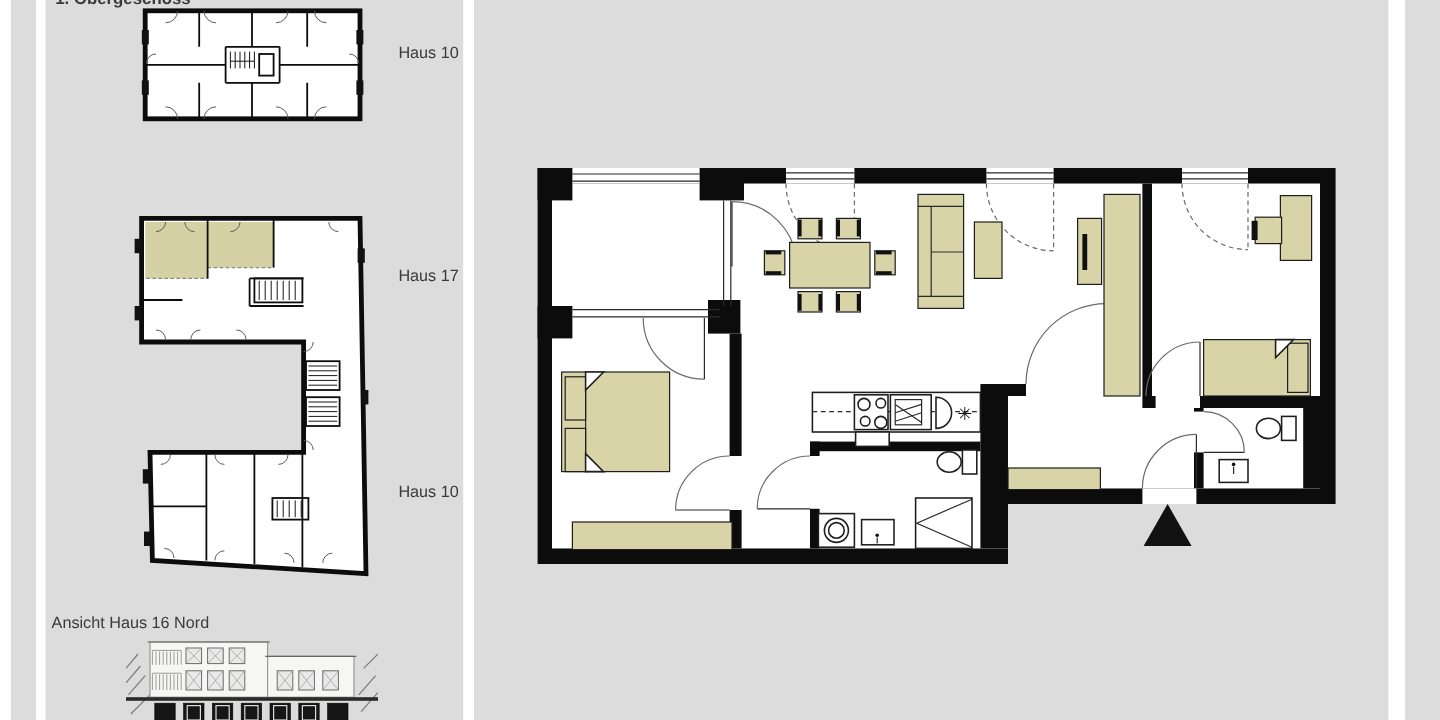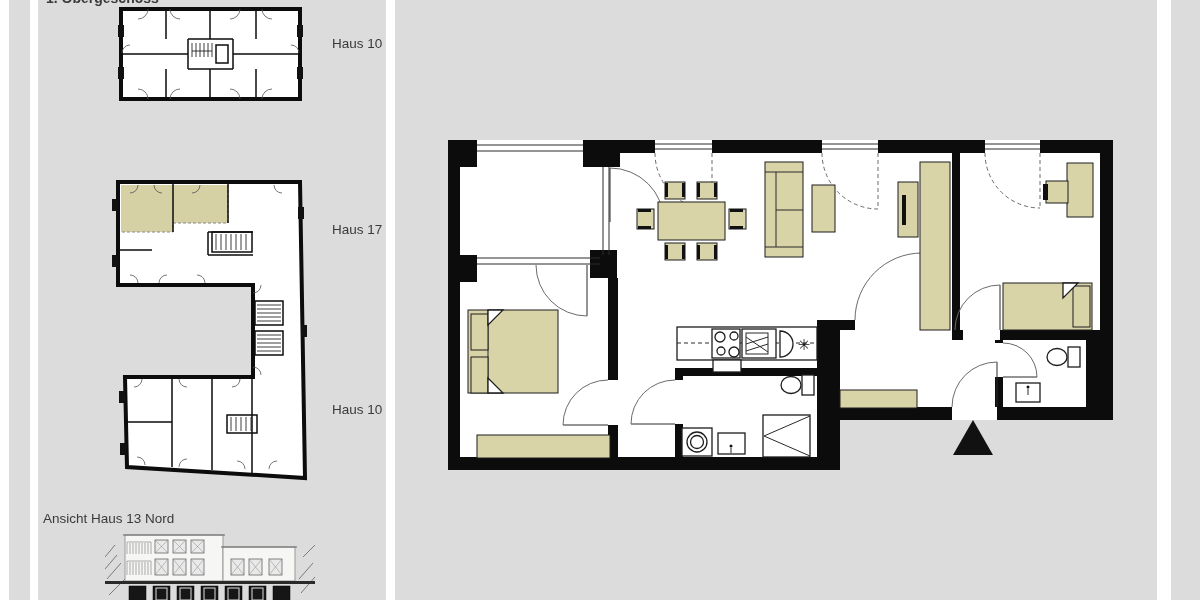--- a/index.html
+++ b/index.html
@@ -51,21 +51,21 @@
 
   <div class="vstrip" style="left:0;width:9px"></div>
   <div class="vstrip" style="left:30px;width:8px"></div>
   <div class="vstrip" style="left:386px;width:9px"></div>
   <div class="vstrip" style="left:1157px;width:14px"></div>
 
   <div class="label floor-label" style="left:46px;top:-10px">1. Obergeschoss</div>
   <div class="label" style="left:332px;top:36px">Haus 10</div>
   <div class="label" style="left:332px;top:222px">Haus 17</div>
   <div class="label" style="left:332px;top:402px">Haus 10</div>
-  <div class="label" style="left:43px;top:511px">Ansicht Haus 13 Nord</div>
+  <div class="label" style="left:43px;top:511px">Ansicht Haus 16 Nord</div>
 
   <svg style="left:118px;top:5px" width="185" height="98" viewBox="0 0 185 98">
     <rect x="3" y="4" width="179" height="90" class="mp-outer"></rect>
     <rect x="0" y="20" width="6" height="12" class="blk"></rect>
       <rect x="179" y="20" width="6" height="12" class="blk"></rect>
     <rect x="0" y="62" width="6" height="12" class="blk"></rect>
       <rect x="179" y="62" width="6" height="12" class="blk"></rect>
     <path class="mp-in" d="M92,4 V34 M92,64 V94 M48,4 V34 M138,4 V34 M48,64 V94 M138,64 V94 M3,49 H70 M115,49 H182 M70,34 H115 M70,64 H115 M70,34 V64 M115,34 V64"></path>
     <rect x="98" y="40" width="12" height="18" class="mp-in"></rect>
     <path class="mp-hatch" d="M74,38 V52 M78,38 V52 M82,38 V52 M86,38 V52 M90,38 V52 M94,38 V52 M74,46 H94"></path>

